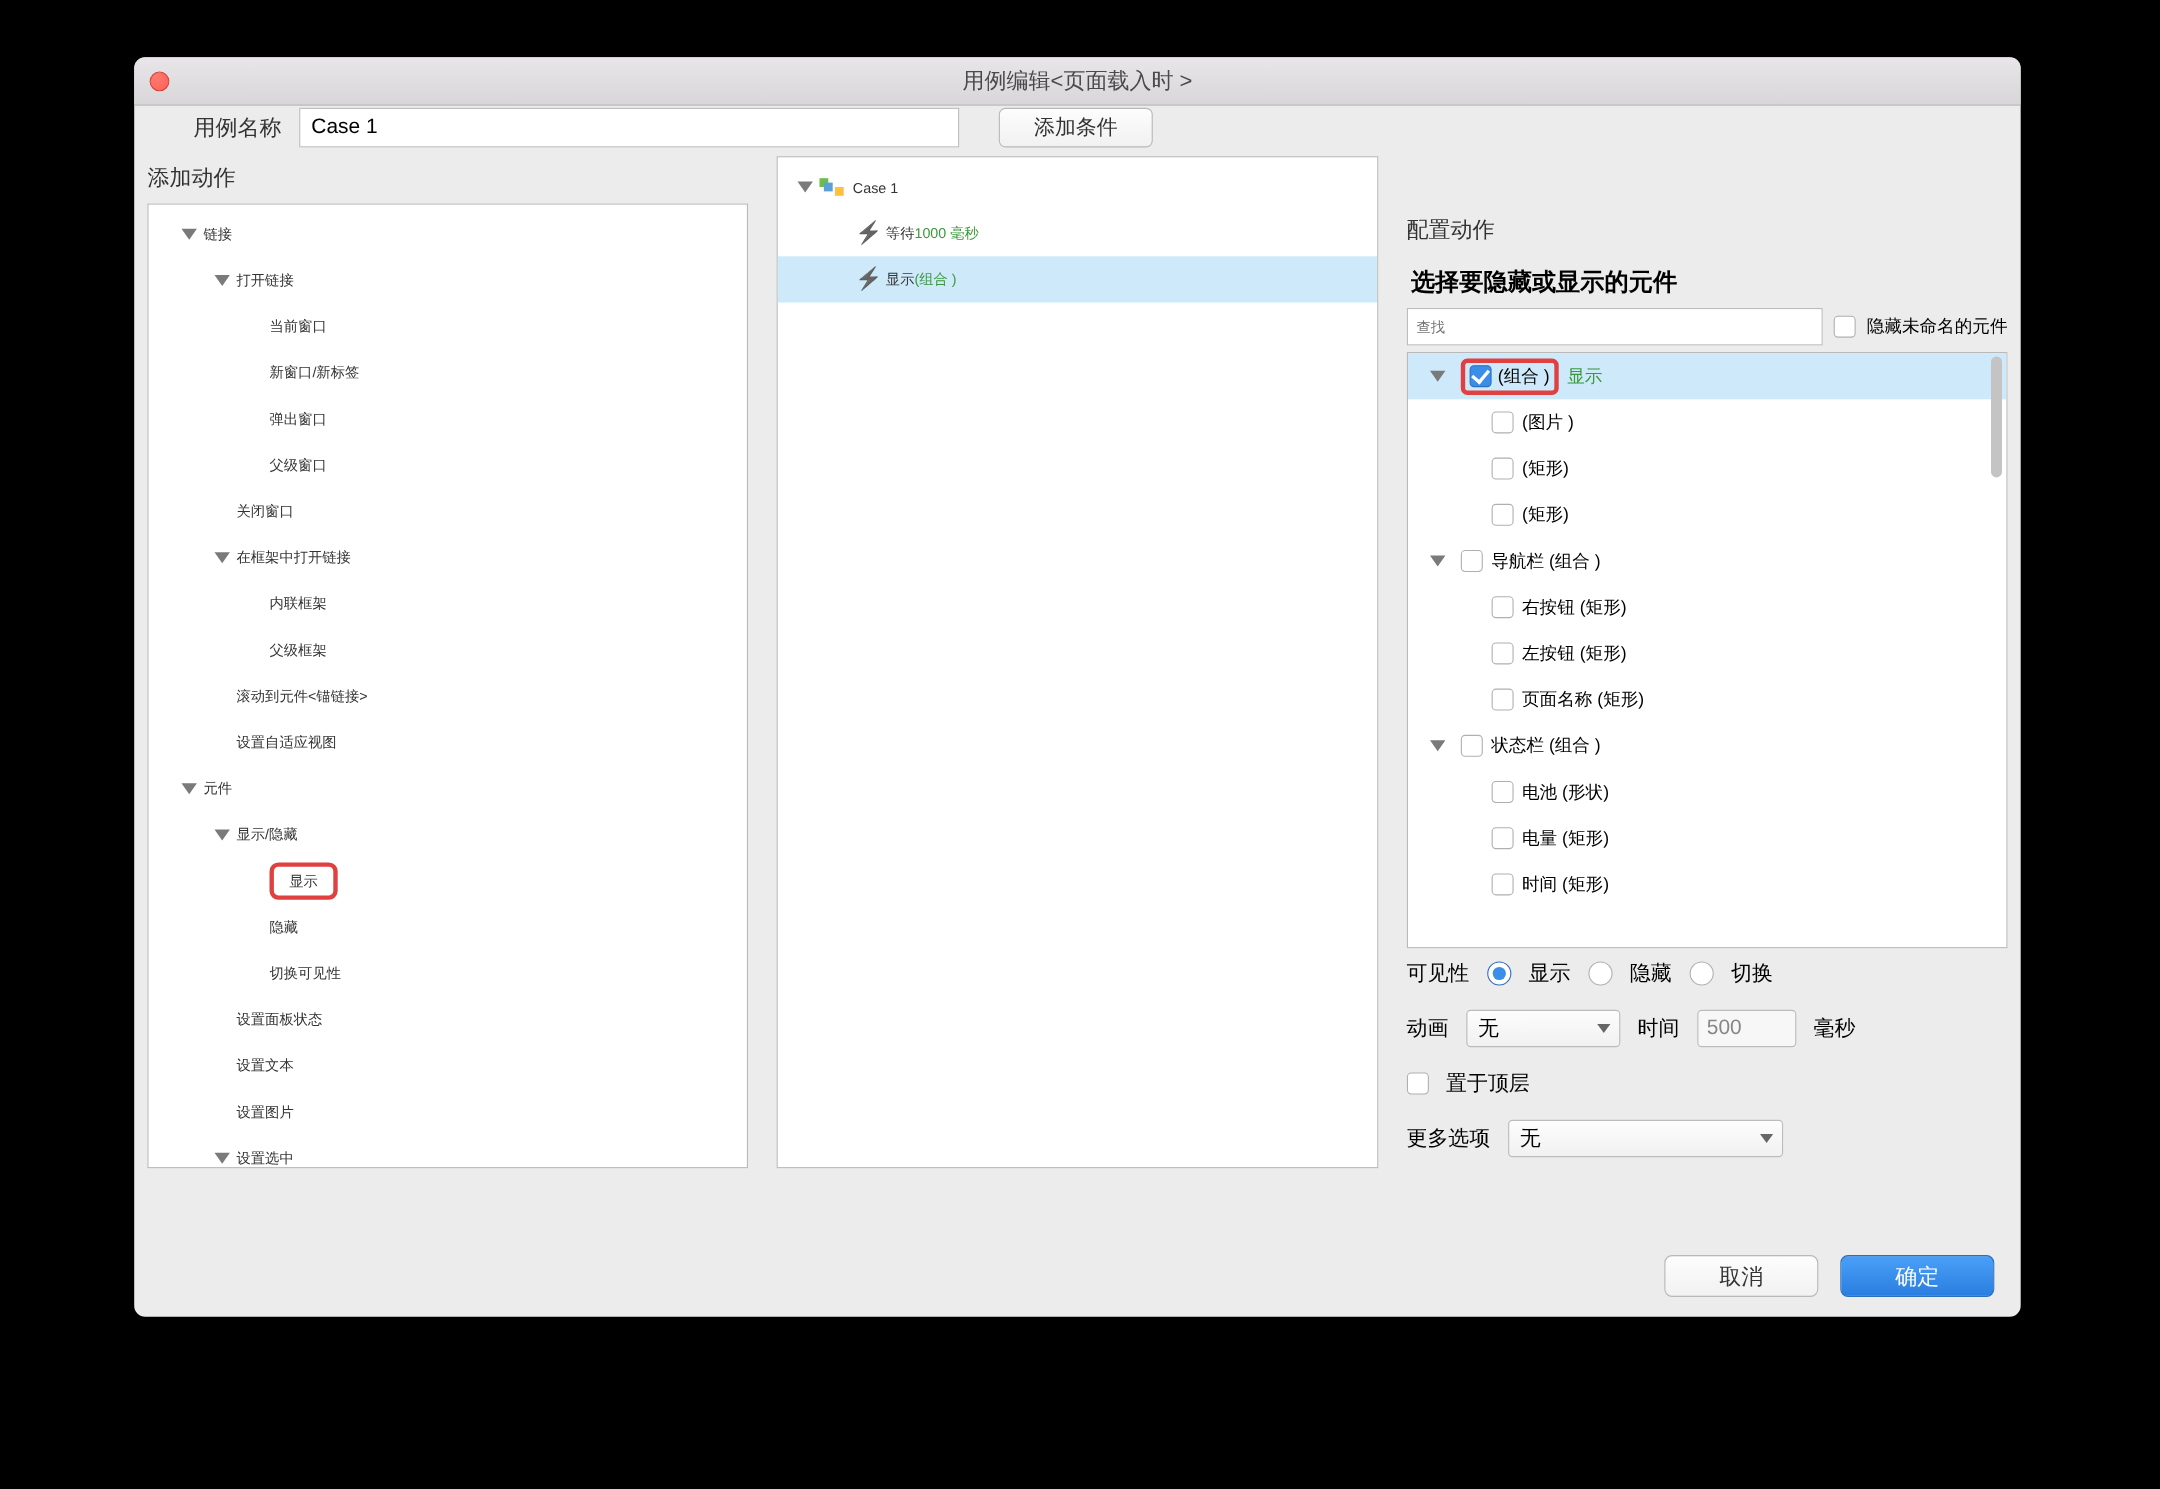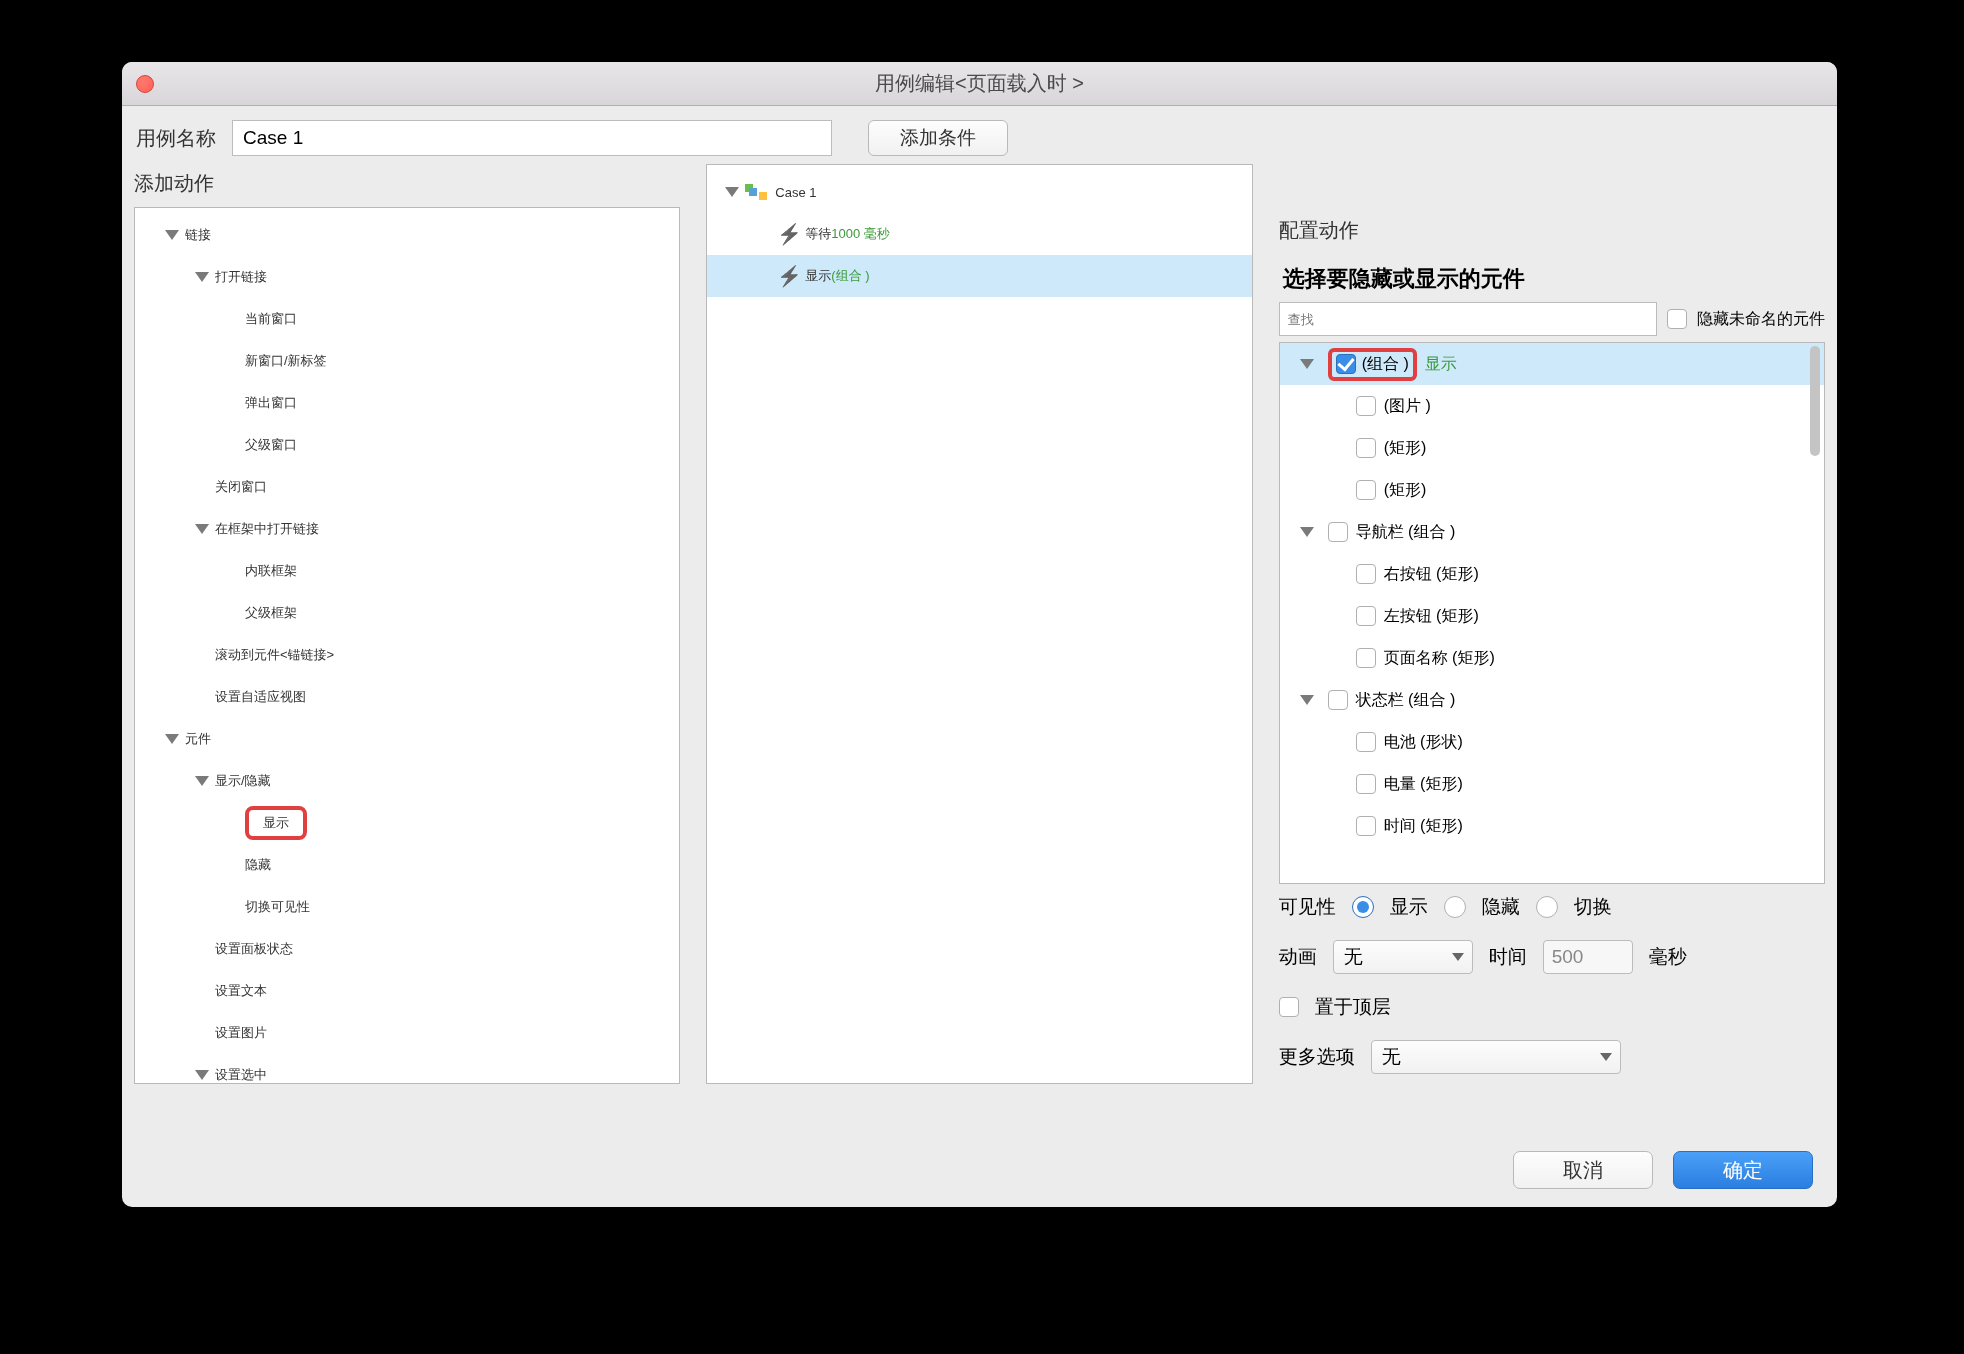--- a/index.html
+++ b/index.html
@@ -1,21 +1,21 @@
 <!DOCTYPE html>
 <html><head>
   <meta charset="utf-8">
   <style>
     * { box-sizing: border-box; margin: 0; padding: 0; font-family: -apple-system, "Helvetica Neue", Arial, sans-serif; }
     body { background: #000; width: 1964px; height: 1354px; position: relative; }
-    .window { position: absolute; left: 122px; top: 62px; width: 1715px; height: 1145px; background: #ececec; border-radius: 10px; box-shadow: 0 30px 60px rgba(0,0,0,0.7); overflow: hidden; }
+    .window { position: absolute; left: 122px; top: 52px; width: 1715px; height: 1145px; background: #ececec; border-radius: 10px; box-shadow: 0 30px 60px rgba(0,0,0,0.7); overflow: hidden; }
     .titlebar { height: 44px; background: linear-gradient(#e8e6e8,#d8d6d8); border-bottom: 1px solid #b0b0b0; display: flex; align-items: center; position: relative; }
     .close-btn { width: 18px; height: 18px; border-radius: 50%; background: radial-gradient(circle at 30% 30%, #ff7a6e, #ff5f57); border: 1px solid #d4443c; margin-left: 14px; }
     .title { position: absolute; left: 0; right: 0; text-align: center; font-size: 20px; color: #4a4a4a; pointer-events: none; }
-    .row-top { display: flex; align-items: center; padding: 14px 14px 8px; gap: 12px; }
+    .row-top { display: flex; align-items: center; padding: 2px 14px 8px; gap: 12px; margin-left: 40px; }
     .top-label { font-size: 20px; color: #333; margin-right: 4px; }
     .case-input { width: 600px; height: 36px; border: 1px solid #bcbcbc; background: #fff; font-size: 19px; padding: 0 10px; outline: none; }
     .add-cond-btn { width: 140px; height: 36px; margin-left: 24px; background: linear-gradient(#fdfdfd,#f1f1f1); border: 1px solid #b9b9b9; border-radius: 6px; font-size: 19px; color: #333; cursor: pointer; }
     .cols { display: flex; padding: 0 12px; gap: 26px; height: 920px; }
     .col { flex: 1; display: flex; flex-direction: column; min-width: 0; }
     .col-title { font-size: 20px; color: #333; padding: 6px 0 10px; }
     .panel { flex: 1; background: #fff; border: 1px solid #b9b9b9; overflow: hidden; font-size: 13px; color: #333; position: relative; }
     .tree { padding: 6px 0; user-select: none; }
     .trow { display: flex; align-items: center; height: 42px; white-space: nowrap; cursor: default; }
     .ind { display: inline-block; width: 30px; }

